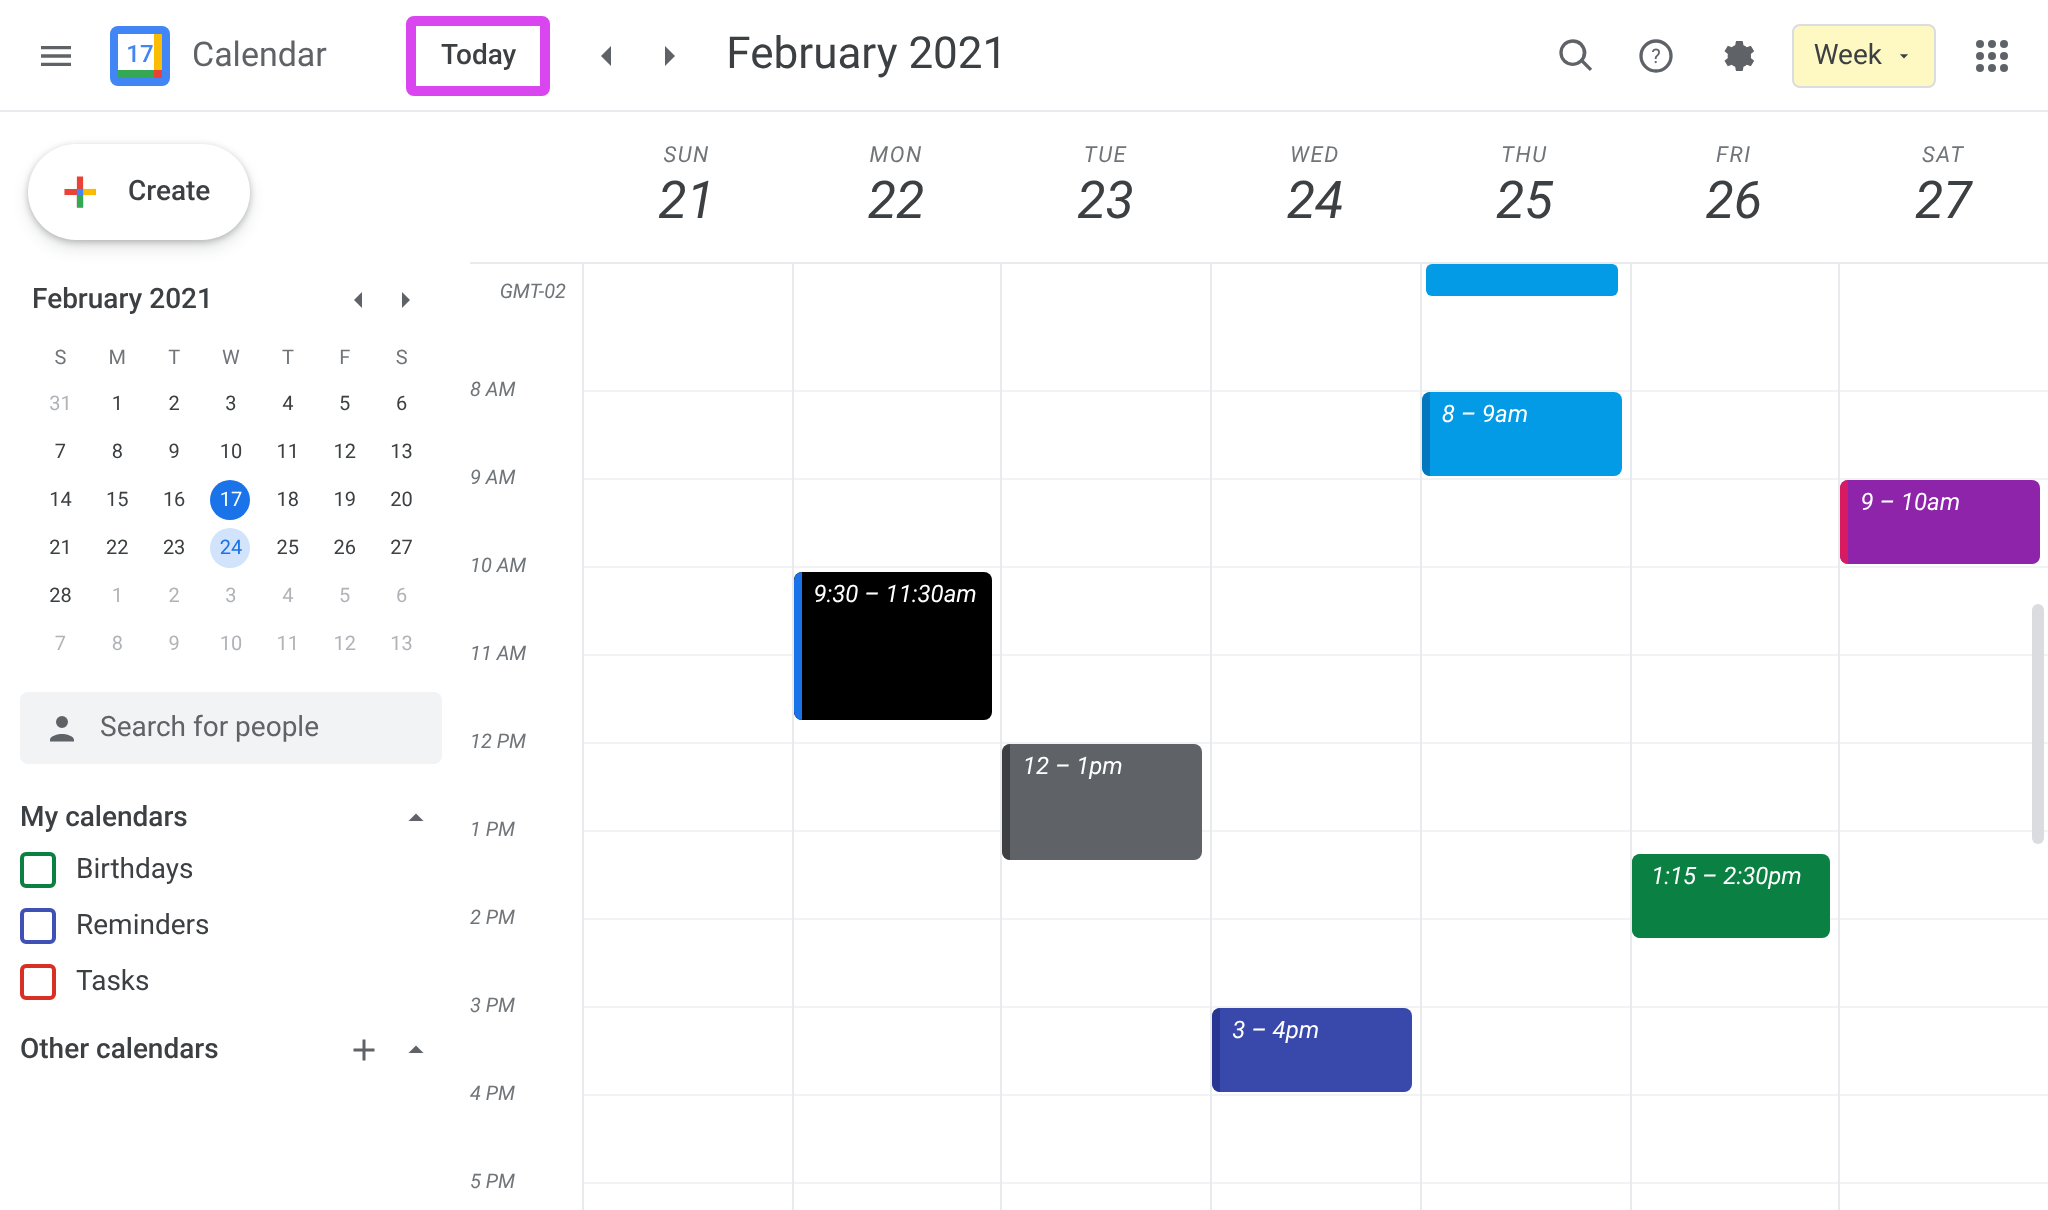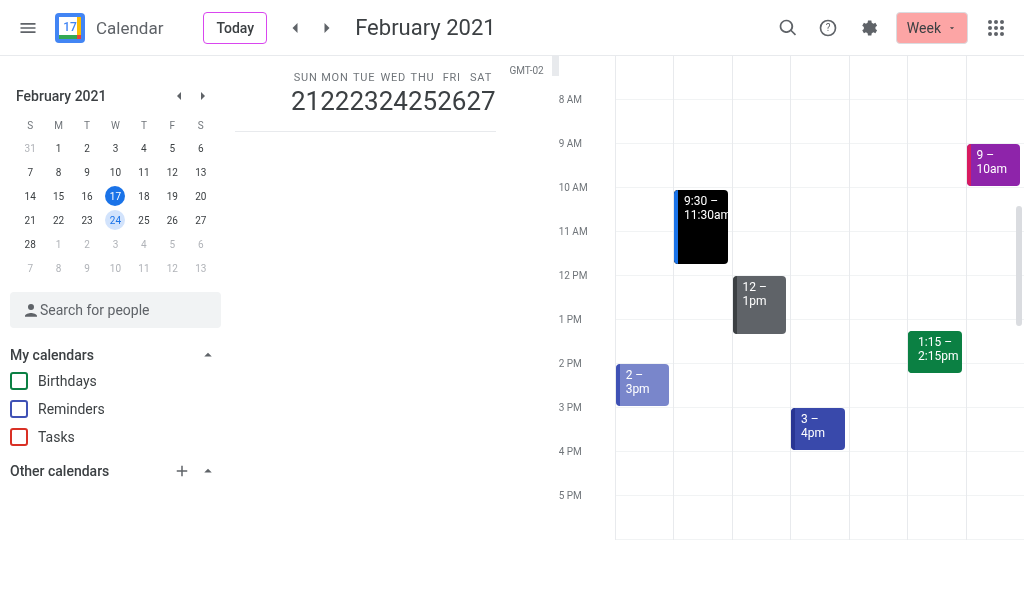--- a/index.html
+++ b/index.html
@@ -3,53 +3,53 @@
 <meta charset="utf-8">
 <style>
   * { box-sizing: border-box; margin: 0; padding: 0; font-family: 'Google Sans', 'Roboto', Arial, sans-serif; }
   body { background: #fff; color: #3c4043; width: 1024px; height: 605px; overflow: hidden; }
   
   .header { display: flex; align-items: center; height: 56px; padding: 0 8px; border-bottom: 1px solid #e8eaed; }
   .hamburger { width: 40px; height: 40px; display: flex; align-items: center; justify-content: center; cursor: pointer; border-radius: 50%; color:#5f6368;}
   .logo { display: flex; align-items: center; gap: 8px; margin-left: 4px; }
   .logo-box { width: 36px; height: 36px; position: relative; display:flex; align-items:center; justify-content:center;}
   .app-title { font-size: 17px; color: #5f6368; font-weight: 400; }
-  .today-btn { margin-left: 40px; border: 1px solid #d946ef; background: #fff; color: #3c4043; font-size: 14px; padding: 7px 12px; border-radius: 4px; cursor: pointer; font-weight:500;}
+  .today-btn { margin-left: 40px; border: 5px solid #d946ef; background: #fff; color: #3c4043; font-size: 14px; padding: 7px 12px; border-radius: 4px; cursor: pointer; font-weight:500;}
   .nav-arrows { display: flex; margin-left: 12px; }
   .arrow-btn { width: 32px; height: 32px; display: flex; align-items: center; justify-content: center; cursor: pointer; color: #5f6368; border-radius:50%;}
   .range-label { margin-left: 12px; font-size: 22px; color: #3c4043; }
   .header-spacer { flex: 1; }
   .header-icon { width: 40px; height: 40px; display: flex; align-items: center; justify-content: center; cursor: pointer; color: #5f6368; border-radius:50%;}
-  .view-btn { border: 1px solid #dadce0; background: #fca5a5; color: #3c4043; font-size: 14px; padding: 7px 10px; border-radius: 4px; cursor: pointer; display: flex; align-items: center; gap: 6px; margin: 0 8px;}
+  .view-btn { border: 1px solid #dadce0; background: #fef9c3; color: #3c4043; font-size: 14px; padding: 7px 10px; border-radius: 4px; cursor: pointer; display: flex; align-items: center; gap: 6px; margin: 0 8px;}
   .apps-icon { width: 40px; height: 40px; display:flex; align-items:center; justify-content:center; cursor:pointer;}
   
   .body { display: flex; height: calc(605px - 56px); }
   .sidebar { width: 235px; padding: 10px 14px 0 10px; overflow:hidden;}
   .create-btn { display: inline-flex; align-items: center; gap: 10px; border: none; background: #fff; box-shadow: 0 1px 3px rgba(60,64,67,.3), 0 4px 8px rgba(60,64,67,.15); border-radius: 24px; padding: 10px 20px 10px 12px; font-size: 14px; color: #3c4043; cursor: pointer; font-weight:500; margin-left:4px; margin-top:6px;}
   .mini { margin-top: 18px; padding: 0 6px;}
   .mini-head { display: flex; align-items: center; justify-content: space-between; font-size: 14px; color: #3c4043; font-weight:500;}
   .mini-nav { display: flex; }
   .mini-nav .arrow-btn{width:24px;height:24px;}
   .mini-grid { margin-top: 6px; width:100%; }
   .mini-row { display:grid; grid-template-columns: repeat(7,1fr); }
   .mini-dow { font-size: 10px; color:#70757a; text-align:center; height:22px; display:flex;align-items:center;justify-content:center;}
   .mini-cell { height:24px; display:flex; align-items:center; justify-content:center; font-size:10px; color:#3c4043; cursor:pointer; position:relative;}
   .mini-cell.muted{color:#b0b3b8;}
   .mini-cell.today::before{content:'';position:absolute;width:20px;height:20px;border-radius:50%;background:#1a73e8;}
   .mini-cell.today span{position:relative;color:#fff;}
   .mini-cell.sel::before{content:'';position:absolute;width:20px;height:20px;border-radius:50%;background:#d2e3fc;}
   .mini-cell.sel span{position:relative;color:#1a73e8;}
-  .search-people{margin-top:12px;background:#f1f3f4;border-radius:4px;height:36px;display:flex;align-items:center;padding:0 12px;color:#5f6368;font-size:14px;cursor:text;}
+  .search-people{margin-top:12px;background:#f1f3f4;border-radius:4px;height:36px;display:flex;align-items:center;gap:10px;padding:0 12px;color:#5f6368;font-size:14px;cursor:text;}
   .section-title{display:flex;align-items:center;justify-content:space-between;margin-top:18px;font-size:14px;color:#3c4043;font-weight:500;padding-right:4px;}
   .cal-list{margin-top:8px;display:flex;flex-direction:column;gap:10px;}
   .cal-item{display:flex;align-items:center;gap:10px;font-size:14px;color:#3c4043;cursor:pointer;}
   .chk{width:18px;height:18px;border-radius:3px;border:2px solid;display:flex;align-items:center;justify-content:center;}
   .chk.checked{border:none;}
   
-  .main{flex:1;display:flex;flex-direction:row;}
+  .main{flex:1;display:flex;flex-direction:column;font-style:italic;}
   .day-header{display:grid;grid-template-columns:56px repeat(7,1fr);height:76px;border-bottom:1px solid #e8eaed;}
   .day-col-head{display:flex;flex-direction:column;align-items:center;justify-content:center;gap:2px;}
   .dow{font-size:11px;color:#70757a;letter-spacing:.8px;}
   .dom{font-size:26px;color:#3c4043;}
   .grid-scroll{flex:1;overflow-y:auto;position:relative;}
   .grid{display:grid;grid-template-columns:56px repeat(7,1fr);position:relative;}
   .time-col{display:flex;flex-direction:column;}
   .hour-label{height:44px;font-size:10px;color:#70757a;padding-right:8px;position:relative;top:-6px;}
   .day-col{border-left:1px solid #e8eaed;position:relative;}
   .hour-line{height:44px;border-bottom:1px solid #f1f3f4;}
@@ -134,20 +134,29 @@
           <circle cx="9" cy="15" r="2"></circle>
           <circle cx="15" cy="15" r="2"></circle>
         </g>
       </svg>
   </div>
 </div>
 
 <div class="body">
 
   <div class="sidebar">
+    <button class="create-btn">
+      <svg width="28" height="28" viewBox="0 0 36 36">
+        <path d="M16 16V8h4v8h8v4h-8v8h-4v-8H8v-4h8z" fill="#ea4335"></path>
+        <path d="M16 16h4v4h-4z" fill="#4285f4"></path>
+        <path d="M20 16h8v4h-8z" fill="#fbbc04"></path>
+        <path d="M16 20h4v8h-4z" fill="#34a853"></path>
+      </svg>
+      <span>Create</span>
+    </button>
 
     <div class="mini">
       <div class="mini-head">
         <span>February 2021</span>
         <div class="mini-nav">
           <div class="arrow-btn">
               <svg width="16" height="16" viewBox="0 0 24 24">
                 <path fill="#5f6368" d="M15 6l-6 6 6 6"></path>
               </svg>
             </div>
@@ -416,24 +425,20 @@
             <div class="hour-line"></div>
             <div class="hour-line"></div>
             <div class="hour-line"></div>
             <div class="hour-line"></div>
             <div class="hour-line"></div>
             <div class="hour-line"></div>
             <div class="hour-line"></div>
             <div class="hour-line"></div>
             <div class="hour-line"></div>
             <div class="hour-line"></div>
-            <div class="event" style="top: 308px; height: 42px; background: rgb(121, 134, 203);">
-              <div class="stripe" style="background: rgb(63, 81, 181);"></div>
-              <div style="margin-left: 4px;">2 – 3pm</div>
-            </div>
           </div>
           <div class="day-col">
             <div class="hour-line"></div>
             <div class="hour-line"></div>
             <div class="hour-line"></div>
             <div class="hour-line"></div>
             <div class="hour-line"></div>
             <div class="hour-line"></div>
             <div class="hour-line"></div>
             <div class="hour-line"></div>
@@ -484,36 +489,40 @@
             <div class="hour-line"></div>
             <div class="hour-line"></div>
             <div class="hour-line"></div>
             <div class="hour-line"></div>
             <div class="hour-line"></div>
             <div class="hour-line"></div>
             <div class="hour-line"></div>
             <div class="hour-line"></div>
             <div class="hour-line"></div>
             <div class="hour-line"></div>
+            <div class="event" style="top: 44px; height: 42px; background: rgb(3, 155, 229);">
+              <div class="stripe" style="background: rgb(2, 119, 189);"></div>
+              <div style="margin-left: 4px;">8 – 9am</div>
+            </div>
           </div>
           <div class="day-col">
             <div class="hour-line"></div>
             <div class="hour-line"></div>
             <div class="hour-line"></div>
             <div class="hour-line"></div>
             <div class="hour-line"></div>
             <div class="hour-line"></div>
             <div class="hour-line"></div>
             <div class="hour-line"></div>
             <div class="hour-line"></div>
             <div class="hour-line"></div>
             <div class="hour-line"></div>
             <div class="event" style="top: 275px; height: 42px; background: rgb(11, 128, 67);">
               <div class="stripe" style="background: rgb(11, 128, 67);"></div>
-              <div style="margin-left: 4px;">1:15 – 2:15pm</div>
+              <div style="margin-left: 4px;">1:15 – 2:30pm</div>
             </div>
           </div>
           <div class="day-col">
             <div class="hour-line"></div>
             <div class="hour-line"></div>
             <div class="hour-line"></div>
             <div class="hour-line"></div>
             <div class="hour-line"></div>
             <div class="hour-line"></div>
             <div class="hour-line"></div>

